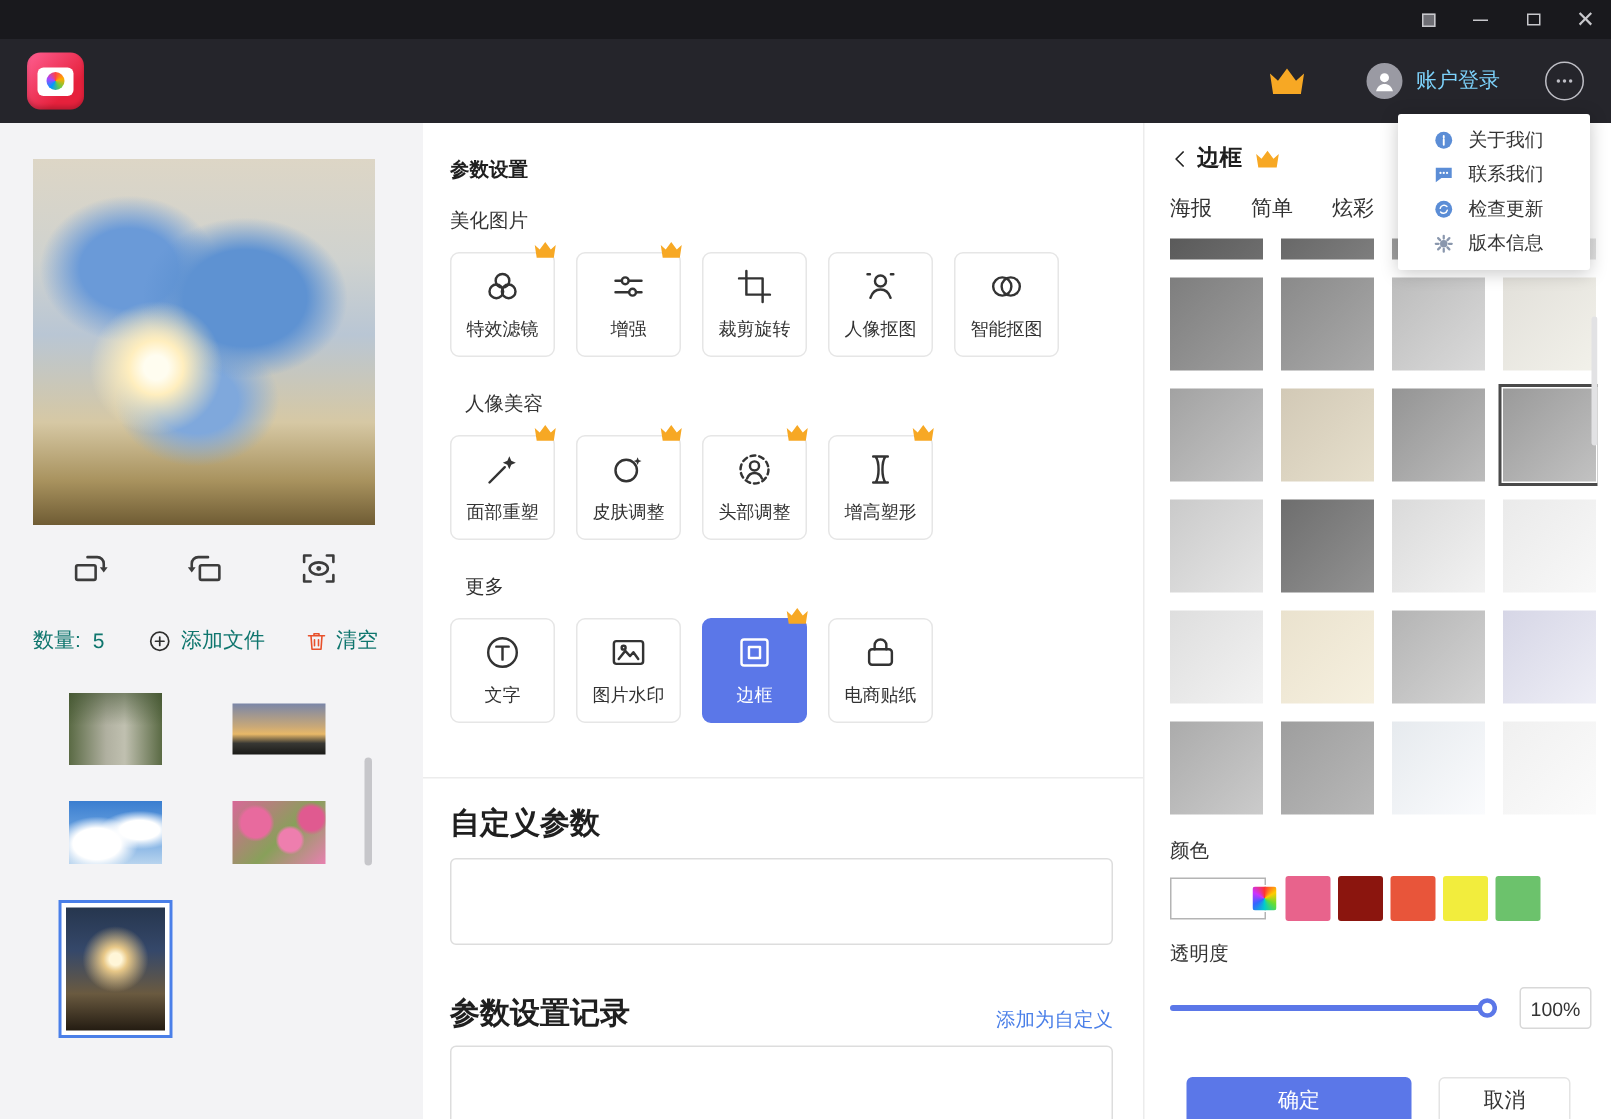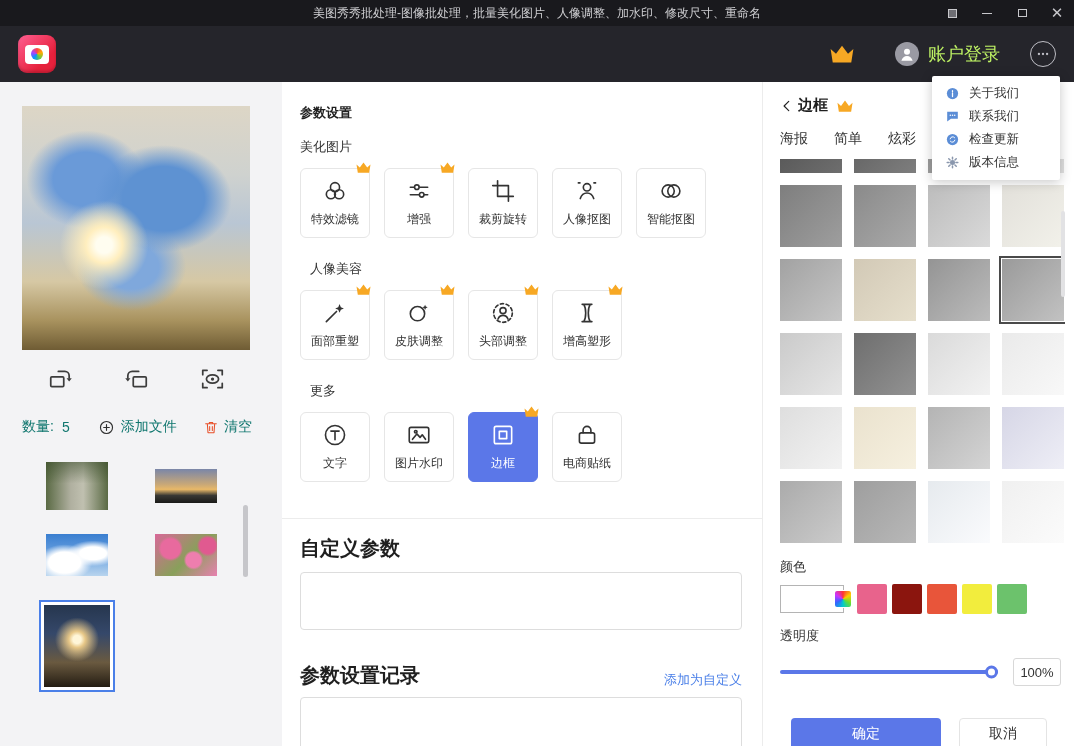--- a/index.html
+++ b/index.html
@@ -23,28 +23,28 @@
   .logo{width:38px;height:38px;border-radius:9px;background:linear-gradient(135deg,#ff5f92 0%,#e6213c 70%);
     display:flex;align-items:center;justify-content:center;box-shadow:inset 0 -2px 3px rgba(0,0,0,.2);}
   .logo-inner{width:24px;height:19px;background:#fff;border-radius:4px;display:flex;align-items:center;justify-content:center;}
   .logo-lens{width:12px;height:12px;border-radius:50%;background:conic-gradient(#f44,#fa0,#6c4,#09f,#a4f,#f44);}
   .app-name{color:#fff;font-size:19px;font-weight:bold;margin-left:12px;letter-spacing:1px;}
   .appbar-right{margin-left:auto;display:flex;align-items:center;}
   .vip-crown{width:26px;height:22px;display:flex;align-items:flex-end;margin-right:40px;cursor:default;}
   .crown-svg{fill:#f7a824;width:100%;height:100%;}
   .avatar{width:24px;height:24px;border-radius:50%;background:#9a9aa3;display:flex;align-items:center;justify-content:center;overflow:hidden;}
   .avatar svg{width:18px;height:18px;}
-  .login-label{color:#bef264;font-size:18px;margin-left:9px;}
+  .login-label{color:#7dd3fc;font-size:14px;margin-left:9px;}
   .more-btn{width:26px;height:26px;border:1px solid #bfbfc6;border-radius:50%;margin-left:30px;
     display:flex;align-items:center;justify-content:center;}
   .more-btn svg{width:14px;height:14px;fill:#bfbfc6;}
 
   
   .dropdown{position:absolute;top:76px;right:14px;width:128px;background:#fff;z-index:60;
-    box-shadow:0 2px 12px rgba(0,0,0,.22);border-radius:2px;padding:6px 0;}
+    box-shadow:0 2px 12px rgba(0,0,0,.22);border-radius:2px;padding:6px 10px;}
   .menu-item{height:23px;display:flex;align-items:center;gap:9px;padding:0 13px;font-size:12.5px;color:#333;cursor:default;}
   .mi-icon{width:15px;height:15px;display:flex;}
   .mi-icon svg{width:15px;height:15px;}
 
   
   .content{position:absolute;left:0;top:82px;width:100%;height:664px;display:flex;}
   .left-panel{width:282px;height:100%;background:#f3f3f5;position:relative;flex:none;}
   .mid-panel{flex:1;height:100%;background:#fff;position:relative;padding:22px 20px 0 18px;}
   .right-panel{width:312px;height:100%;background:#fff;border-left:1px solid #ececec;position:relative;
     padding:14px 10px 0 17px;flex:none;}
@@ -138,21 +138,20 @@
     display:flex;align-items:center;justify-content:center;}
   .btn-cancel{width:88px;height:32px;background:#fff;border:1px solid #e4e4e4;color:#333;border-radius:4px;font-size:14px;
     display:flex;align-items:center;justify-content:center;}
 </style>
 </head>
 <body>
 
 <div class="window">
 
   <div class="titlebar">
-    <span>美图秀秀批处理-图像批处理，批量美化图片、人像调整、加水印、修改尺寸、重命名</span>
     <div class="win-controls">
       <div class="wc">
           <span class="sq"></span>
         </div>
       <div class="wc">
           <span class="mn"></span>
         </div>
       <div class="wc">
           <span class="mx"></span>
         </div>

